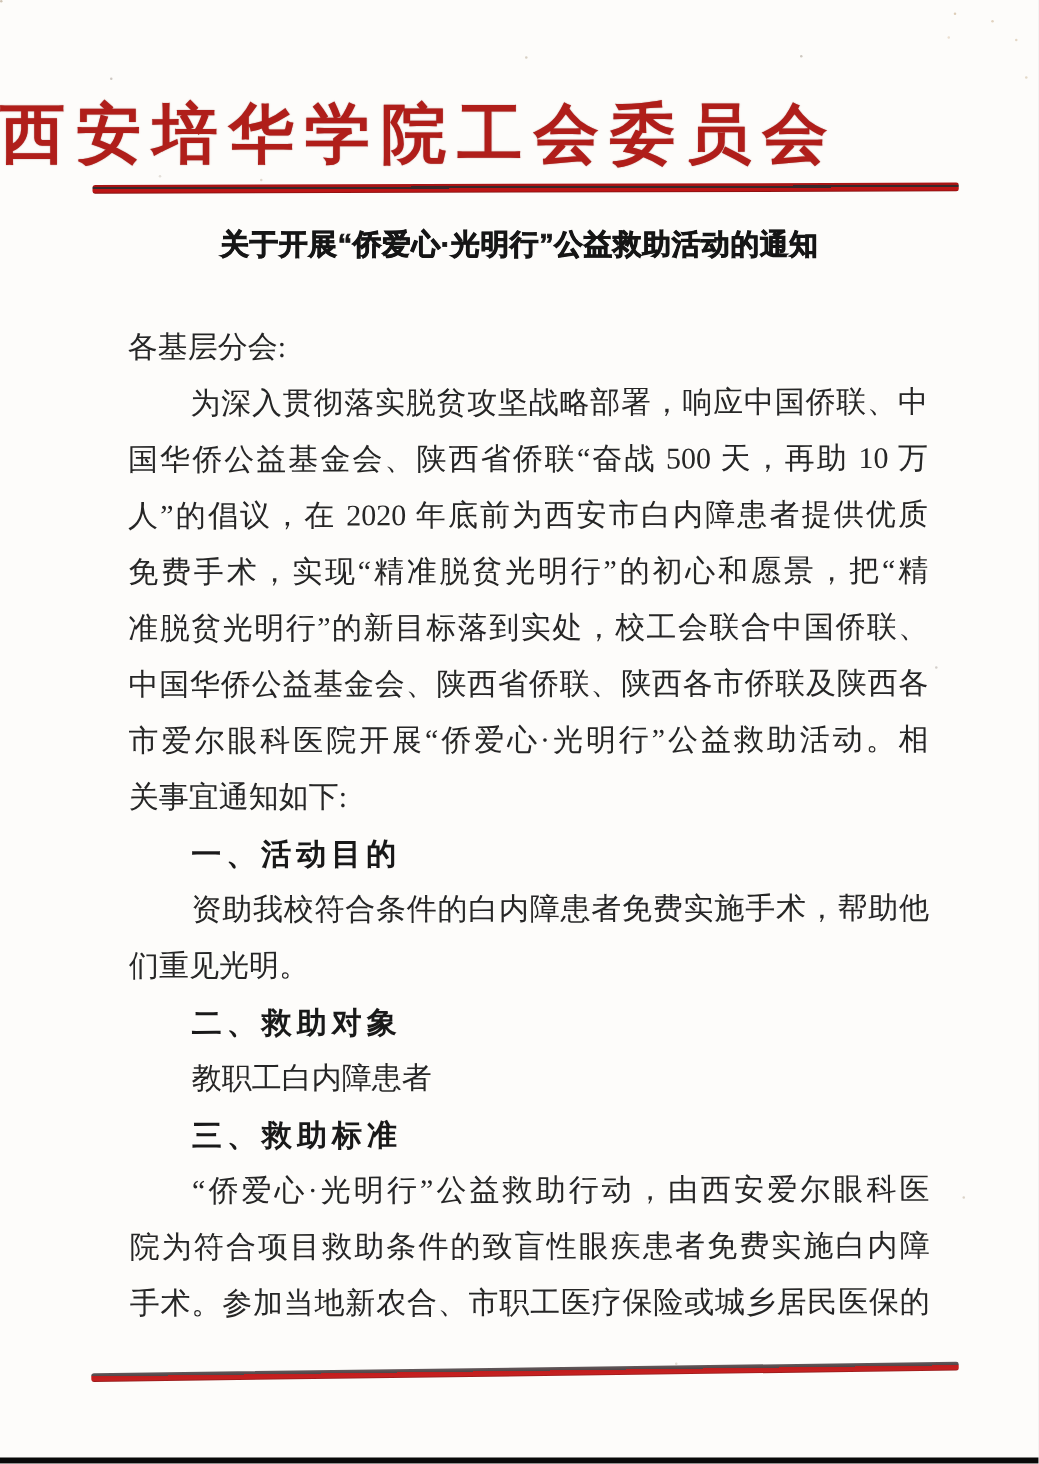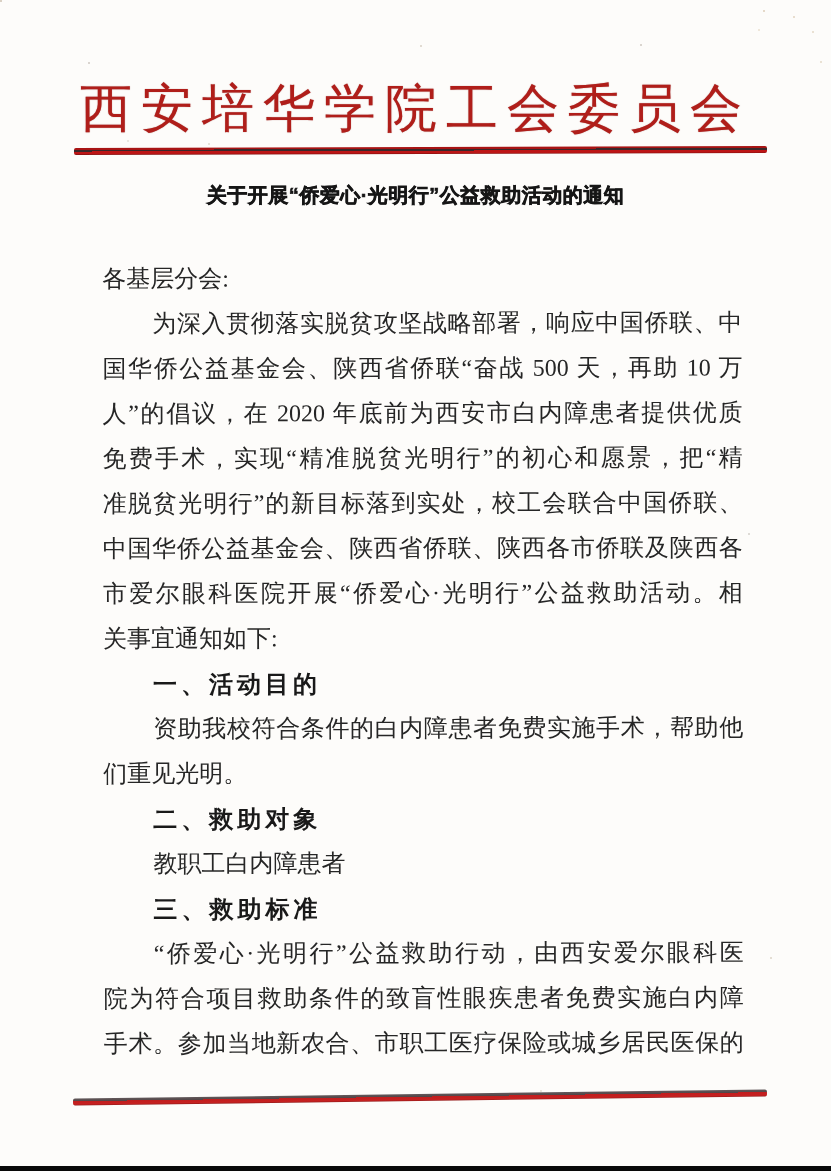--- a/index.html
+++ b/index.html
@@ -36,24 +36,23 @@
       127px 140px 0 rgba(180,170,155,0.35),
       748px 533px 0 rgba(150,140,130,0.4),
       770px 957px 0 rgba(170,150,125,0.4),
       540px 1090px 0 rgba(180,160,135,0.35);
   }
   .org-header {
     position: absolute;
     top: 80px;
     left: 0;
     width: 100%;
-    text-align: center;
     font-size: 52px;
     line-height: 58px;
-    font-weight: normal;
+    font-weight: bold;
     letter-spacing: 9px;
     color: #b01e1a;
     text-shadow: 0 0 1px rgba(120, 20, 16, 0.6);
     white-space: nowrap;
   }
   .header-rule {
     position: absolute;
     top: 147px;
     left: 74px;
     width: 693px;
@@ -67,21 +66,21 @@
     border-radius: 2px;
   }
   .doc-title {
     position: absolute;
     top: 176px;
     left: 0;
     width: 100%;
     margin: 0;
     text-align: center;
     font-family: "Liberation Sans", sans-serif;
-    font-size: 20px;
+    font-size: 23px;
     line-height: 38px;
     font-weight: bold;
     color: #161616;
     letter-spacing: 0.5px;
     white-space: nowrap;
     -webkit-text-stroke: 0.6px #161616;
   }
   .doc-body {
     position: absolute;
     top: 256px;

